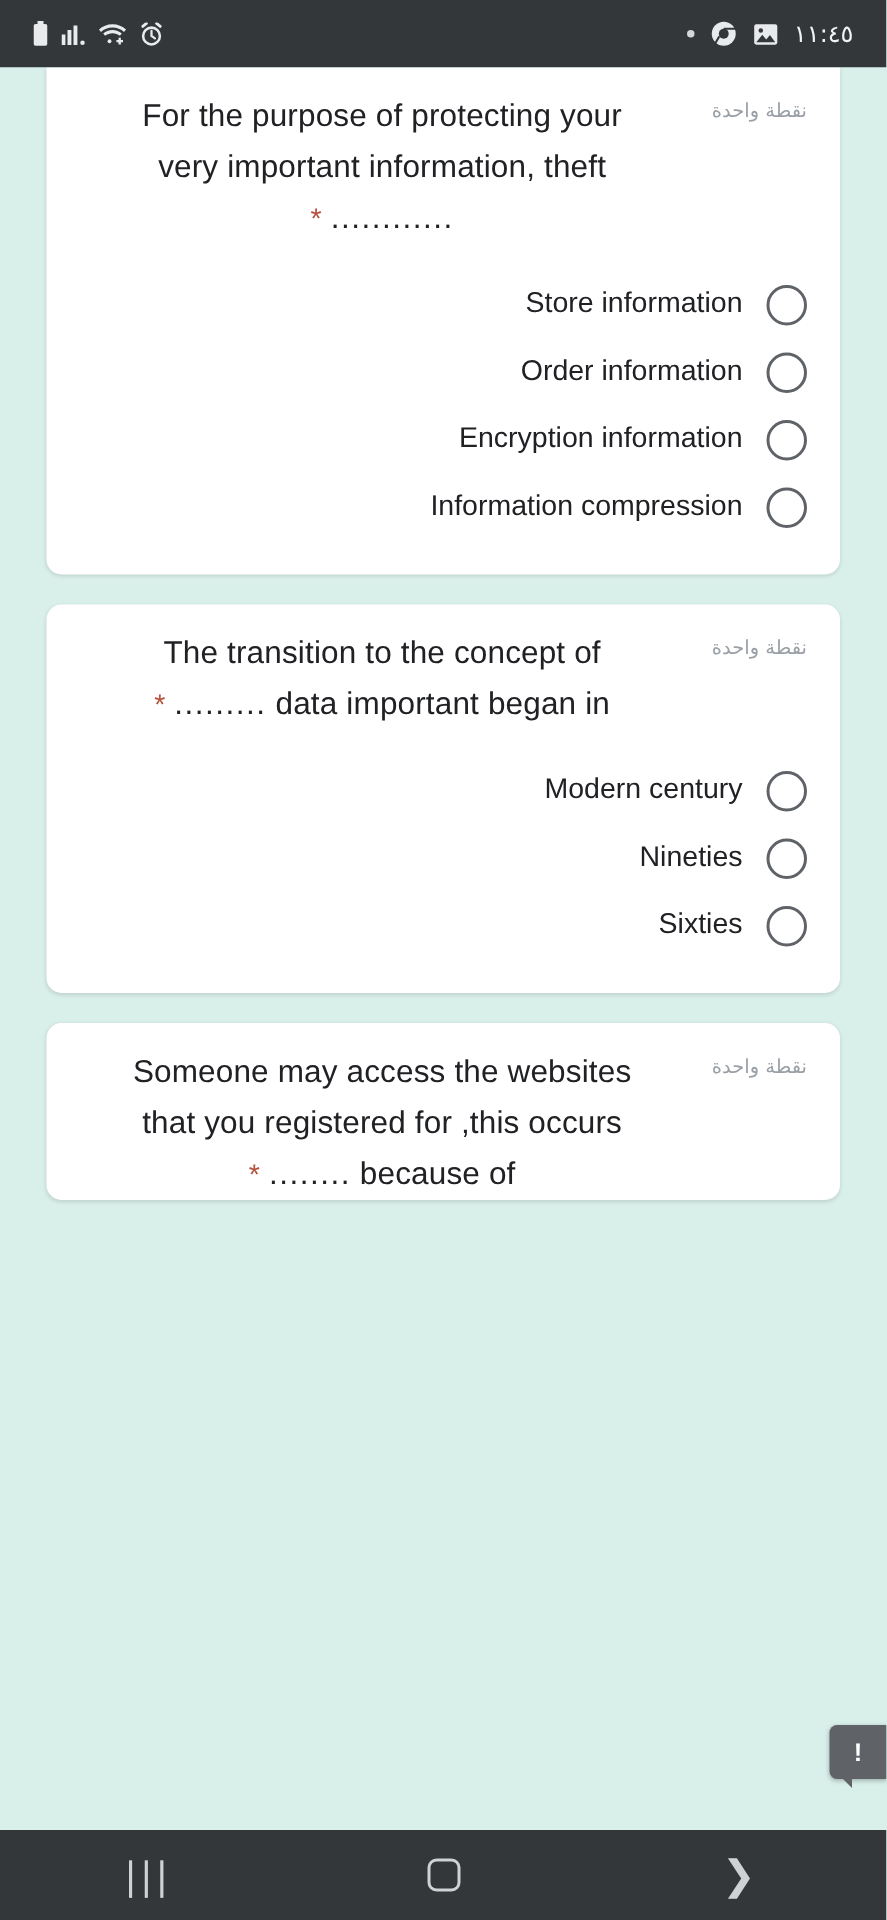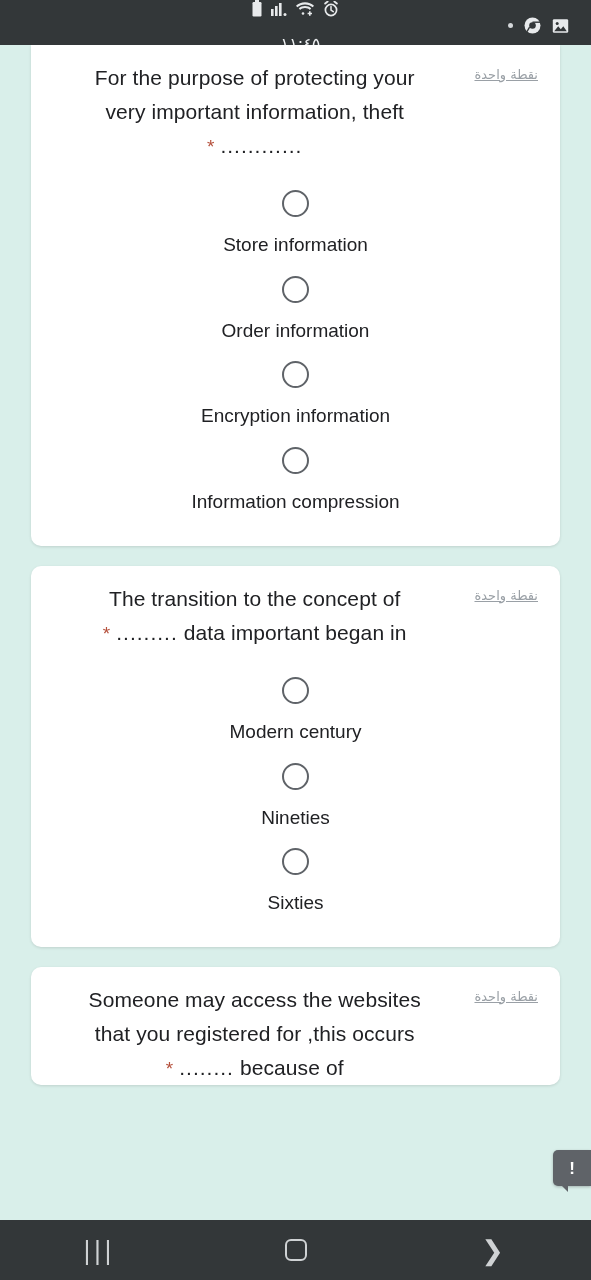--- a/index.html
+++ b/index.html
@@ -12,21 +12,20 @@
   body { position:relative; }
 
   
   .status-bar{
     position:absolute; top:0; left:0;
     width:591px; height:45px;
     background:#333739;
     display:flex; align-items:center;
     padding:0 22px;
     direction:ltr;
-    flex-direction:column;
   }
   .sb-left{ display:flex; align-items:center; gap:9px; }
   .sb-right{ display:flex; align-items:center; gap:11px; margin-left:auto; }
   .sb-icon{ color:#e8eaec; display:inline-flex; align-items:center; }
   .sb-time{
     color:#f0f2f4; font-size:16px; letter-spacing:.5px;
     font-family:"DejaVu Sans", sans-serif;
     margin-left:10px;
   }
   .sb-dot{ width:5px; height:5px; border-radius:50%; background:#d4d7da; }
@@ -56,41 +55,39 @@
   }
   .q-points{
     flex:0 0 auto;
     color:#9aa0a6;
     font-size:13px;
     line-height:1.55;
     padding-top:4px;
     padding-left:18px;
     white-space:nowrap;
     font-family:"DejaVu Sans", sans-serif;
-    text-decoration:underline;
   }
   .q-text{
     flex:1 1 auto;
     text-align:center;
     font-size:21px;
     line-height:1.62;
     color:#202124;
     letter-spacing:.1px;
     direction:ltr;
     unicode-bidi:plaintext;
   }
   .req-star{ color:#b5503c; font-size:19px; }
   .dots{ color:#202124; letter-spacing:1px; }
 
   .options{ padding:18px 0 22px 0; }
   .option{
     display:flex;
     align-items:center;
     justify-content:flex-start;
-    flex-direction:column;
     padding:9px 0;
     gap:16px;
   }
   .radio{
     flex:0 0 auto;
     width:27px; height:27px;
     border:2px solid #5f6368;
     border-radius:50%;
     background:transparent;
   }

